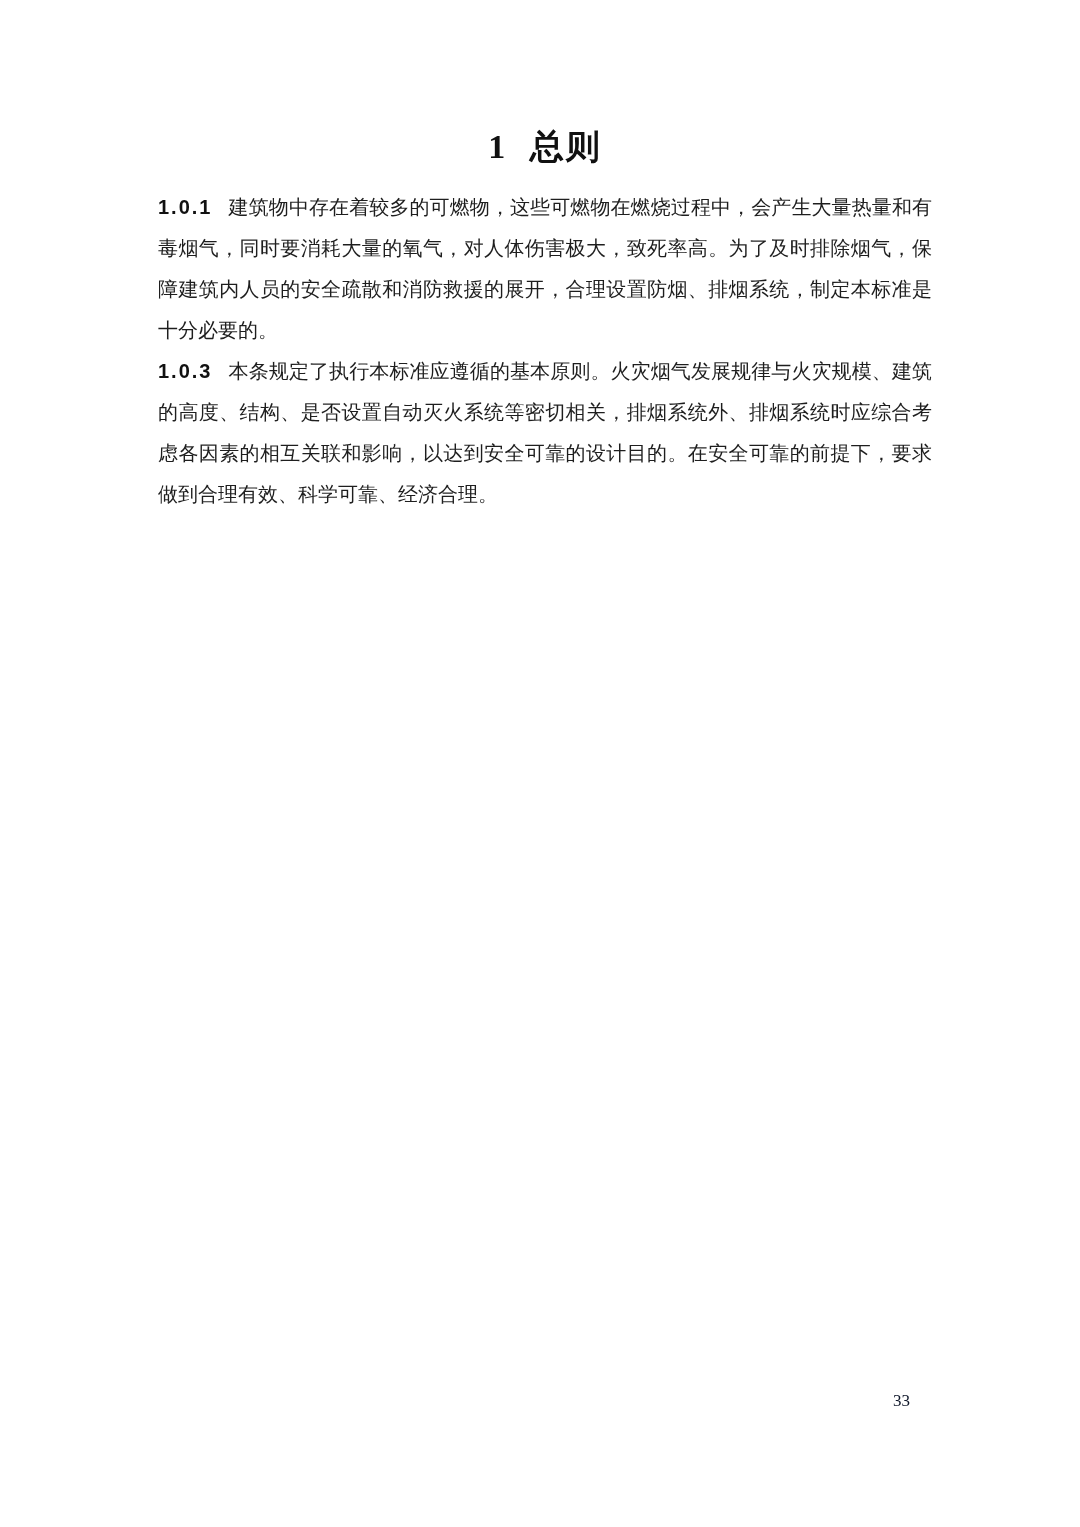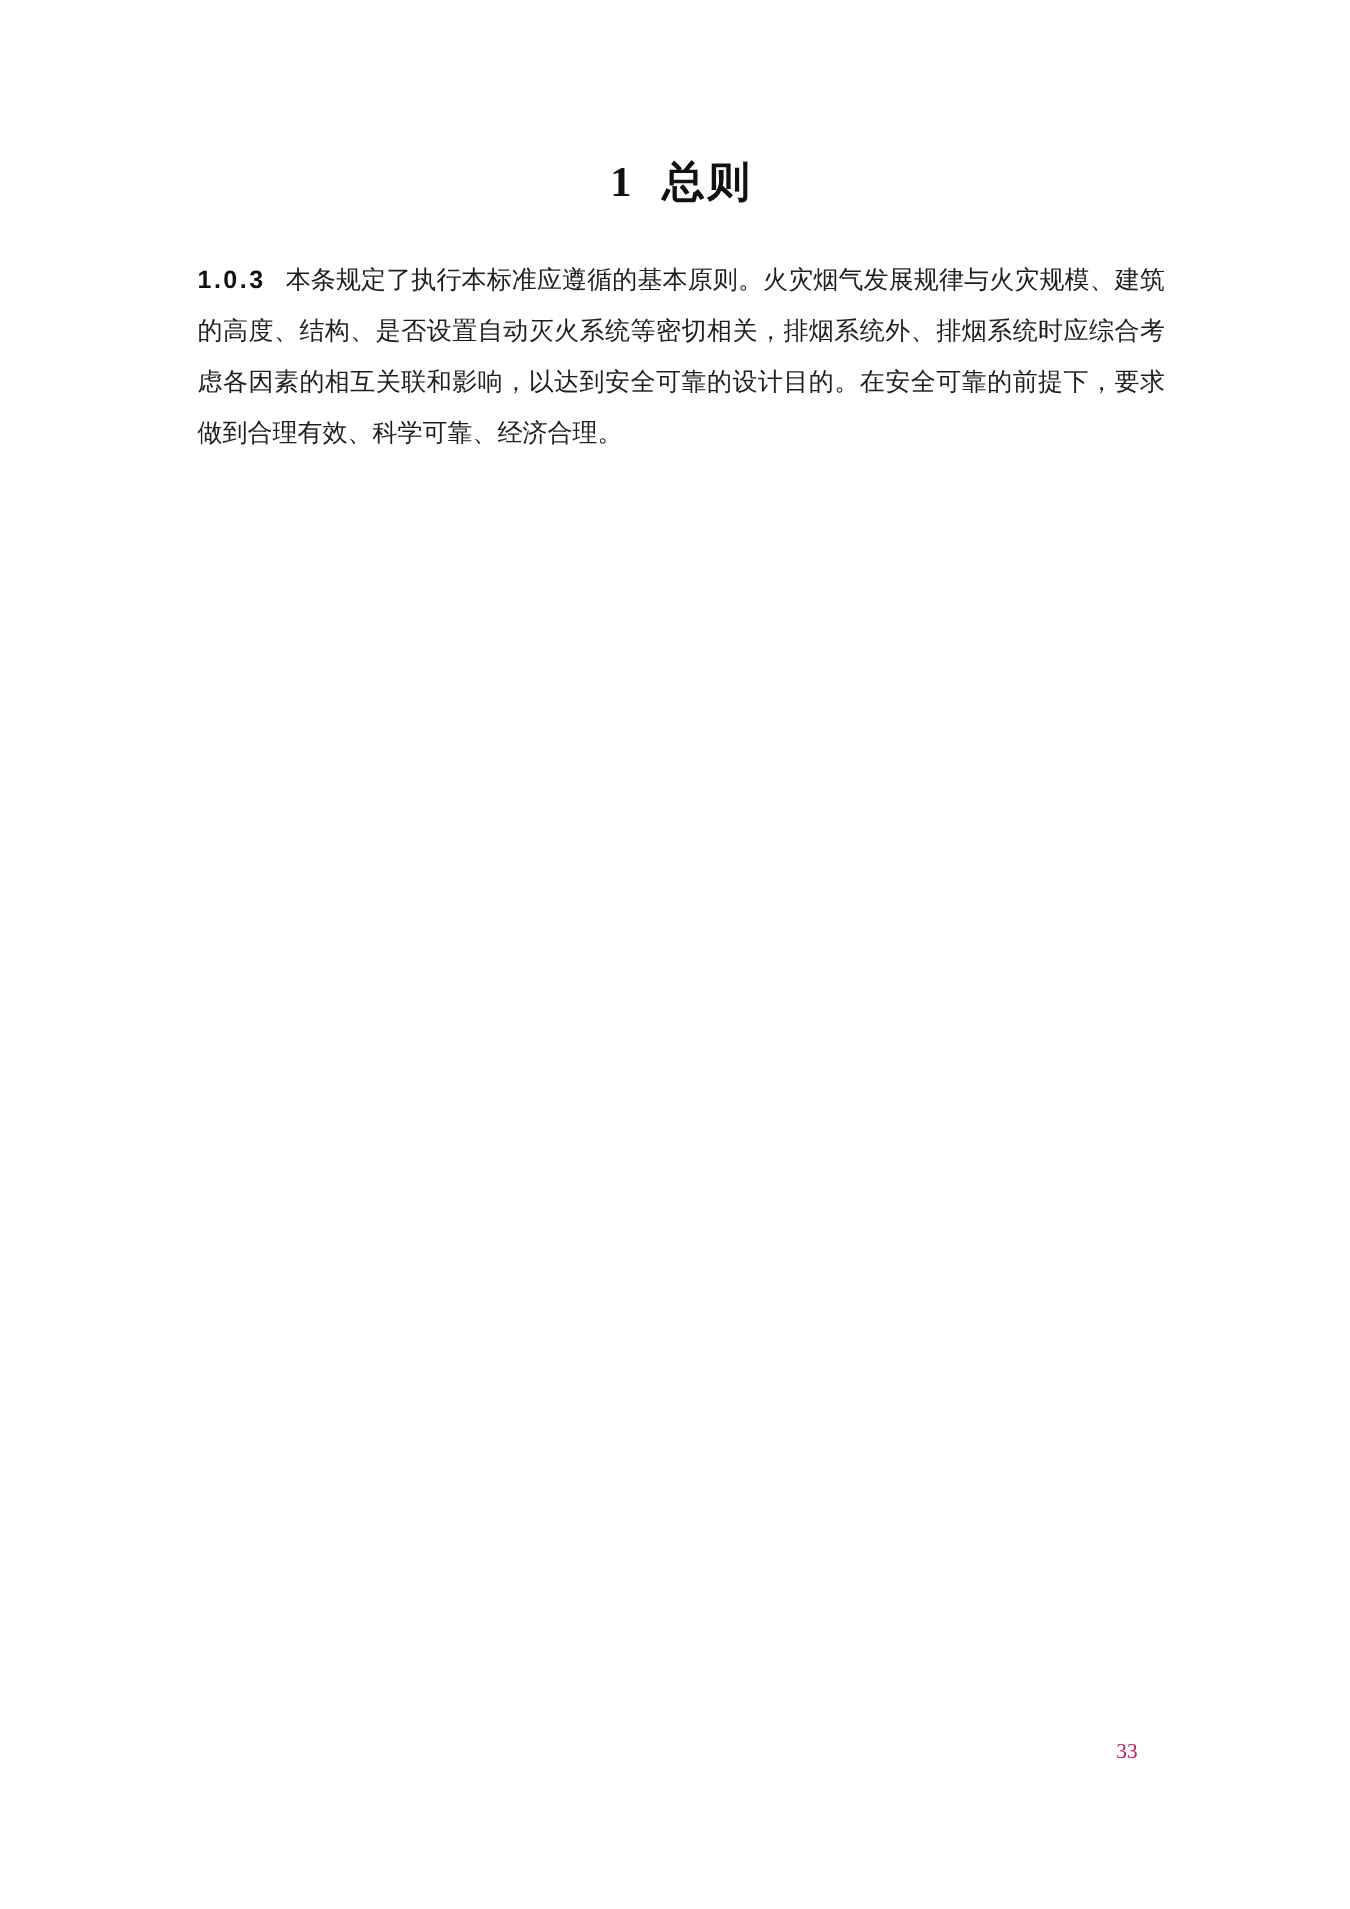--- a/index.html
+++ b/index.html
@@ -12,21 +12,21 @@
     width: 1080px;
     height: 1527px;
     margin: 0 auto;
     background: #ffffff;
     box-sizing: border-box;
     padding: 126px 148px 0 158px;
     color: #1e1e1e;
     font-family: "Liberation Serif", "DejaVu Serif", serif;
   }
   .doc-title {
-    margin: 0 0 36px 0;
+    margin: 0 0 19px 0;
     text-align: center;
     font-size: 34px;
     line-height: 42px;
     font-weight: bold;
     letter-spacing: 2px;
     word-spacing: 12px;
     color: #111111;
     font-family: "Liberation Serif", "DejaVu Serif", serif;
   }
   .clause {
@@ -43,31 +43,34 @@
     letter-spacing: 2px;
     margin-right: 16px;
     color: #111111;
   }
   .page-number {
     position: absolute;
     top: 1390px;
     left: 893px;
     font-size: 17px;
     line-height: 22px;
-    color: #be185d;
+    color: #0f172a;
     font-family: "Liberation Serif", "DejaVu Serif", serif;
   }
 </style>
 </head>
 <body>
 
 <div class="page">
 
   <h1 class="doc-title">1 总则</h1>
 
+  <p class="clause">
+    <span class="clause-number">1.0.1</span><span>建筑物中存在着较多的可燃物，这些可燃物在燃烧过程中，会产生大量热量和有毒烟气，同时要消耗大量的氧气，对人体伤害极大，致死率高。为了及时排除烟气，保障建筑内人员的安全疏散和消防救援的展开，合理设置防烟、排烟系统，制定本标准是十分必要的。</span>
+  </p>
 
 
   <p class="clause">
     <span class="clause-number">1.0.3</span><span>本条规定了执行本标准应遵循的基本原则。火灾烟气发展规律与火灾规模、建筑的高度、结构、是否设置自动灭火系统等密切相关，排烟系统外、排烟系统时应综合考虑各因素的相互关联和影响，以达到安全可靠的设计目的。在安全可靠的前提下，要求做到合理有效、科学可靠、经济合理。</span>
   </p>
 
 
 
   <div class="page-number">33</div>
 

